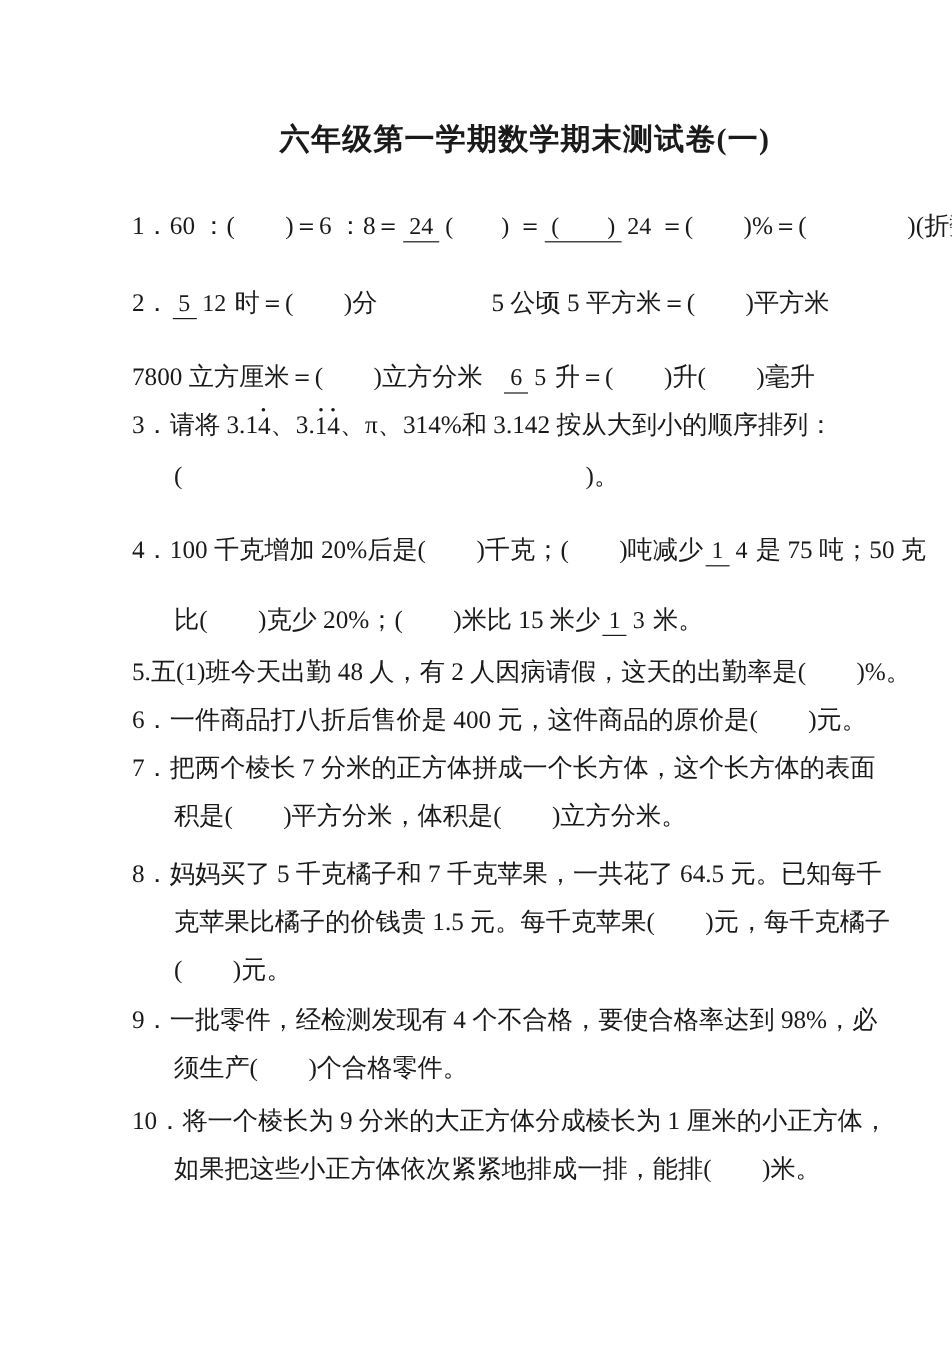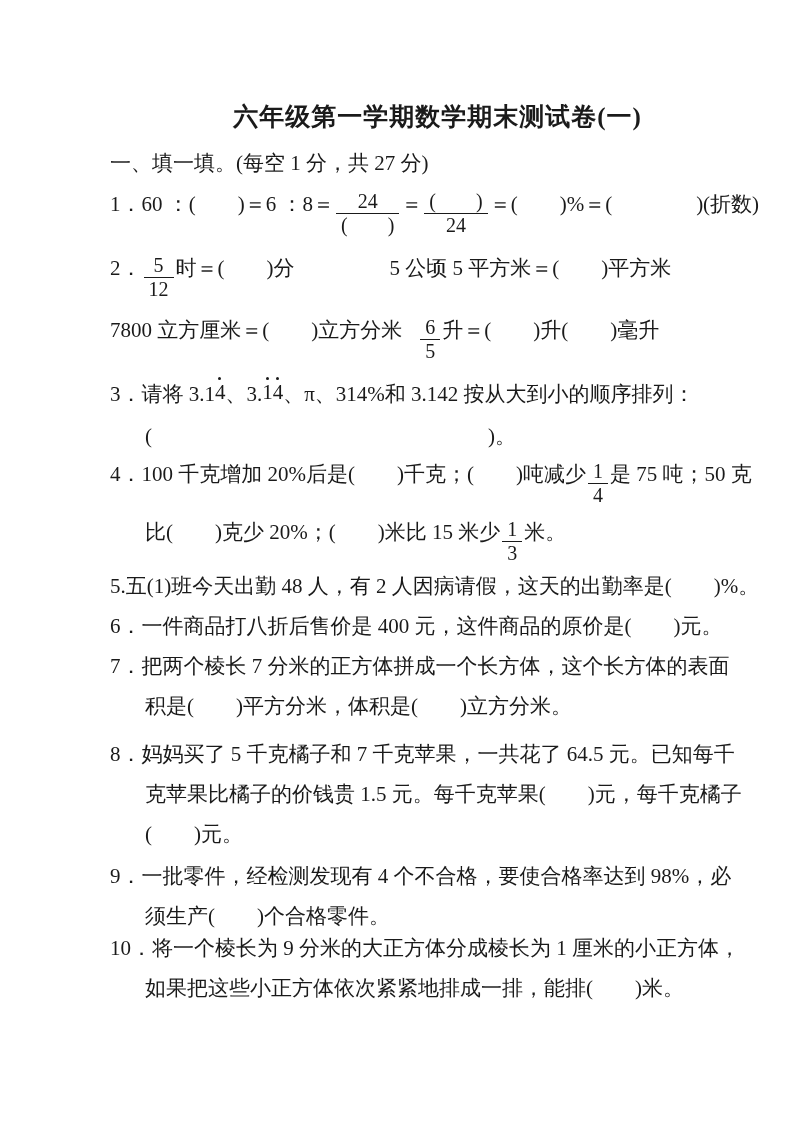--- a/index.html
+++ b/index.html
@@ -25,41 +25,41 @@
     letter-spacing:1px;
   }
   .section-heading{
     font-size:21px;
     line-height:30px;
     min-height:30px;
     margin-bottom:12px;
   }
   .question{margin-bottom:10px;}
   .q3{margin-bottom:8px;}
-  .q4{margin-bottom:0;}
+  .q4{margin-bottom:14px;}
   .q7{margin-bottom:18px;}
   .q8{margin-bottom:12px;}
-  .q9{margin-bottom:2px;}
+  .q9{margin-bottom:14px;}
   .q10{margin-bottom:0;}
   .line{
     display:flex;
-    align-items:flex-start;
+    align-items:flex-end;
     flex-wrap:nowrap;
     font-size:21px;
     min-height:30px;
   }
   .line span{white-space:pre;}
   .line-frac{min-height:54px;}
   .cont{margin-left:35px;margin-top:10px;}
   .cont-flush{margin-left:0;margin-top:8px;}
   .cont-tight{margin-top:4px;}
   .cont-wide{margin-top:12px;}
   .frac{
     display:inline-flex;
-    flex-direction:column;
+    flex-direction:row;
     align-items:stretch;
     text-align:center;
     font-size:20px;
     line-height:1.15;
     margin:0 2px;
   }
   .frac .num{border-bottom:1.5px solid #1a1a1a;padding:0 5px;}
   .frac .den{padding:0 5px;}
   .rdot{position:relative;display:inline-block;}
   .rdot::before{
@@ -72,21 +72,20 @@
     background:#1a1a1a;
   }
 </style>
 </head>
 <body>
 
 <div class="sheet">
 
   <h1 class="title">六年级第一学期数学期末测试卷(一)</h1>
 
-  <div class="section-heading">一、填一填。(每空 1 分，共 27 分)</div>
 
   <div class="question q1">
     <div class="line line-frac">
         <span>1．60 ：(　　)＝6 ：8＝</span>
         <span class="frac"><span class="num">24</span><span class="den">(　　)</span></span>
         <span>＝</span>
         <span class="frac"><span class="num">(　　)</span><span class="den">24</span></span>
         <span>＝(　　)%＝(　　　　)(折数)</span>
       </div>
   </div>

